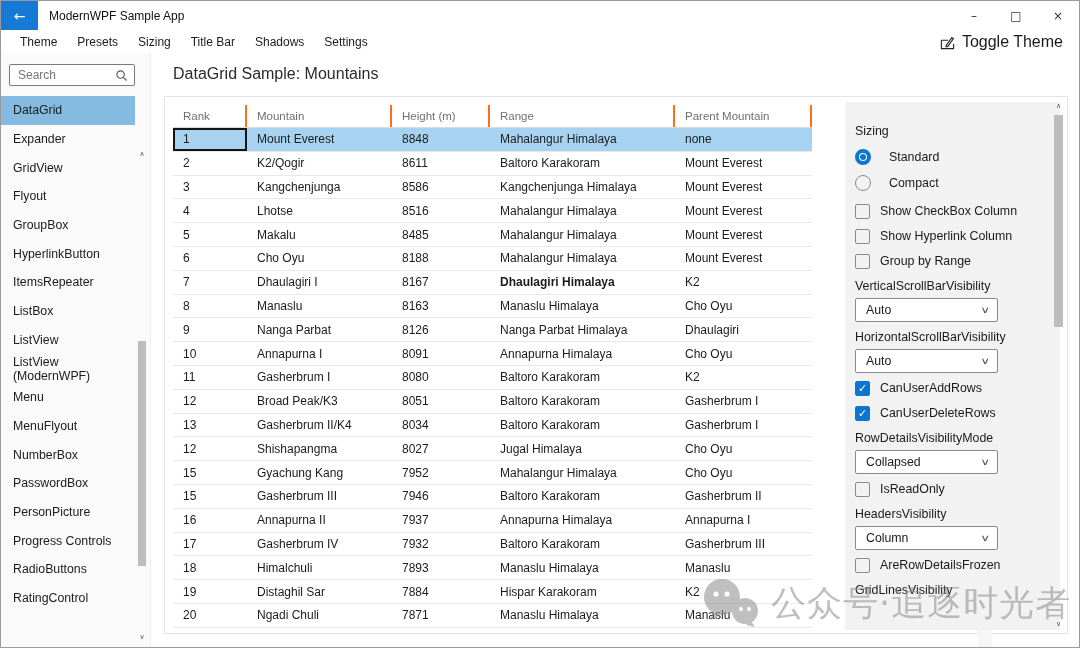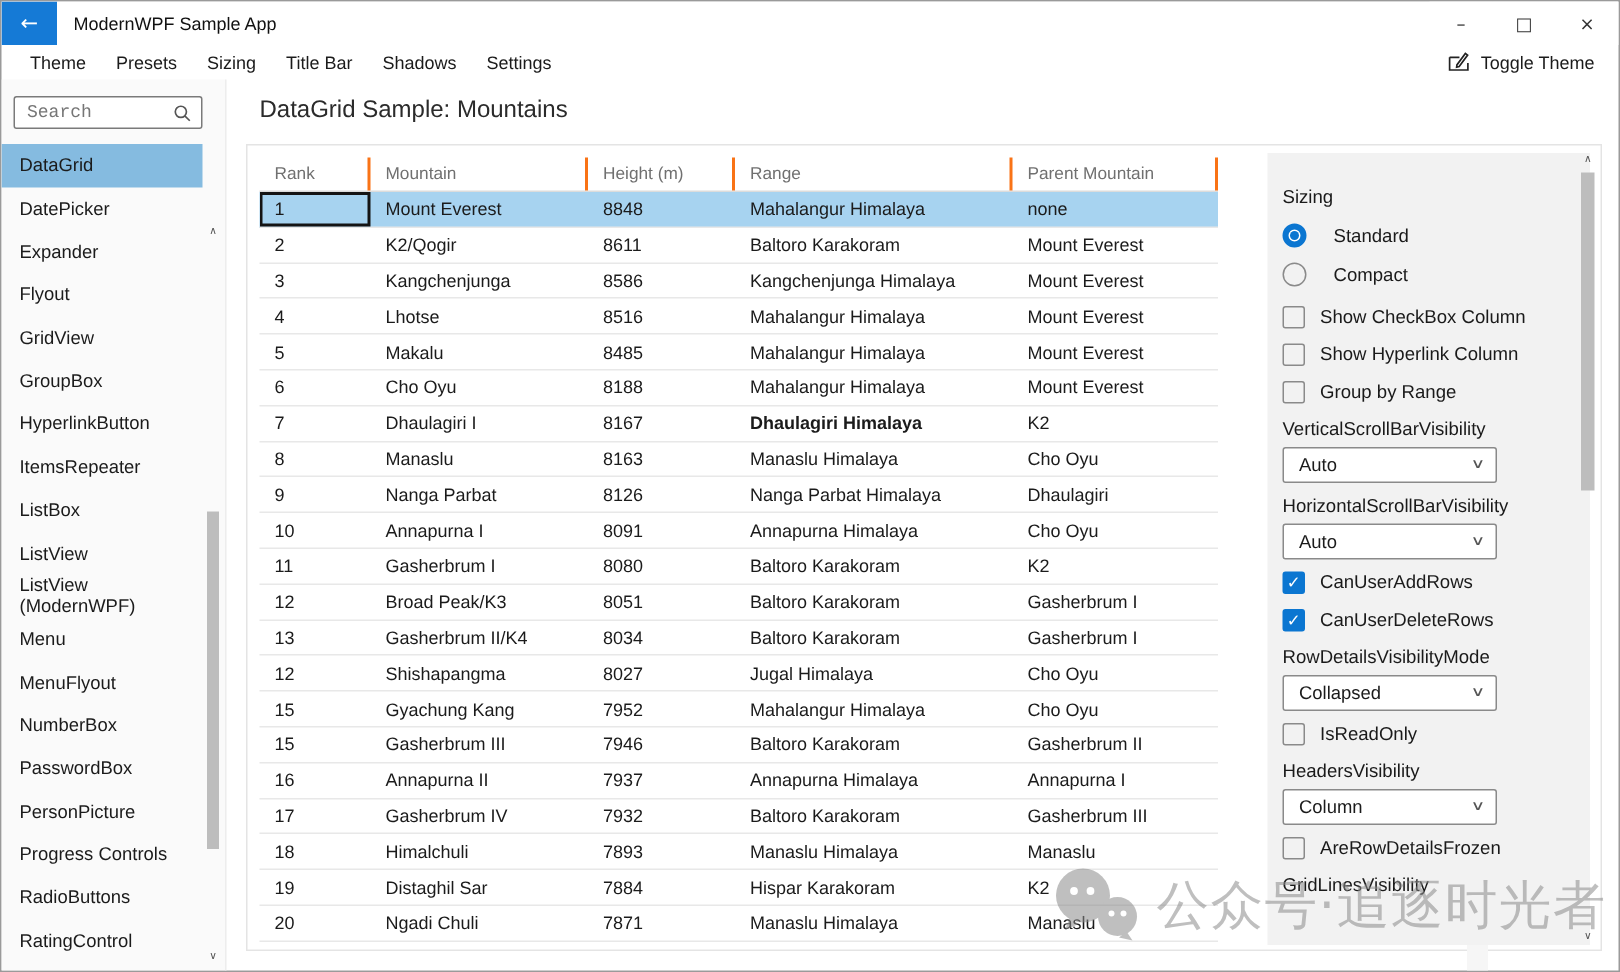--- a/index.html
+++ b/index.html
@@ -11,28 +11,28 @@
   .back-btn{width:37px;height:29px;background:#157ad6;border:none;color:#fff;display:flex;align-items:center;justify-content:center;
             font-family:"DejaVu Sans",sans-serif;font-size:14px;cursor:default;}
   .win-title{margin-left:11px;font-size:12px;color:#111;}
   .win-controls{margin-left:auto;display:flex;height:29px;}
   .win-btn{width:42px;height:29px;display:flex;align-items:center;justify-content:center;
            font-family:"DejaVu Sans",sans-serif;font-size:12px;color:#333;background:#fff;border:none;}
 
   
   .menubar{position:absolute;left:0;top:29px;right:0;height:23px;display:flex;align-items:center;padding-left:9px;font-size:12px;}
   .menu-item{padding:0 10px;height:100%;display:flex;align-items:center;}
-  .toggle-theme{margin-left:auto;margin-right:16px;display:flex;align-items:flex-end;gap:7px;font-size:12px;}
+  .toggle-theme{margin-left:auto;margin-right:16px;display:flex;align-items:flex-end;gap:7px;font-size:16px;}
 
   
   .sidebar{position:absolute;left:0;top:52px;width:150px;bottom:0;background:#fafafa;border-right:1px solid #ededed;box-sizing:border-box;}
   .search-box{position:absolute;left:8px;top:11px;width:126px;height:22px;background:#fff;border:1px solid #7a7a7a;border-radius:2px;
               display:flex;align-items:center;box-sizing:border-box;padding:0 6px;}
   .search-box input{border:none;outline:none;flex:1;min-width:0;font-size:12px;color:#a16207;background:transparent;
-                    font-family:Liberation Mono, monospace;}
+                    font-family:Liberation Sans, sans-serif;}
   .search-box input::placeholder{color:#767676;}
   .side-list{position:absolute;left:0;top:43px;width:134px;}
   .side-item{height:28.7px;display:flex;align-items:center;padding-left:12px;font-size:12.3px;}
   .side-item.selected{background:#85bbe0;}
   .v-scroll{position:absolute;}
   .v-scroll .car{position:absolute;left:0;right:0;text-align:center;font-size:7px;color:#555;font-family:"DejaVu Sans",sans-serif;}
   .v-scroll .thumb{position:absolute;left:1px;width:8px;background:#bdbdbd;}
   .side-scroll{right:3px;width:10px;top:95px;bottom:4px;}
   .side-scroll .thumb{top:193px;height:225px;}
 
@@ -127,30 +127,27 @@
       <svg width="13" height="13" viewBox="0 0 14 14" fill="none" stroke="#555" stroke-width="1.2">
         <circle cx="6" cy="6" r="4"></circle>
           <path d="M9 9 l3.4 3.4"></path>
       </svg>
     </div>
     <div class="side-list">
         <div class="side-item selected">
           <span>DataGrid</span>
         </div>
         <div class="side-item">
-          <span>DatePicker</span>
-        </div>
-        <div class="side-item">
           <span>Expander</span>
         </div>
         <div class="side-item">
+          <span>GridView</span>
+        </div>
+        <div class="side-item">
           <span>Flyout</span>
-        </div>
-        <div class="side-item">
-          <span>GridView</span>
         </div>
         <div class="side-item">
           <span>GroupBox</span>
         </div>
         <div class="side-item">
           <span>HyperlinkButton</span>
         </div>
         <div class="side-item">
           <span>ItemsRepeater</span>
         </div>

